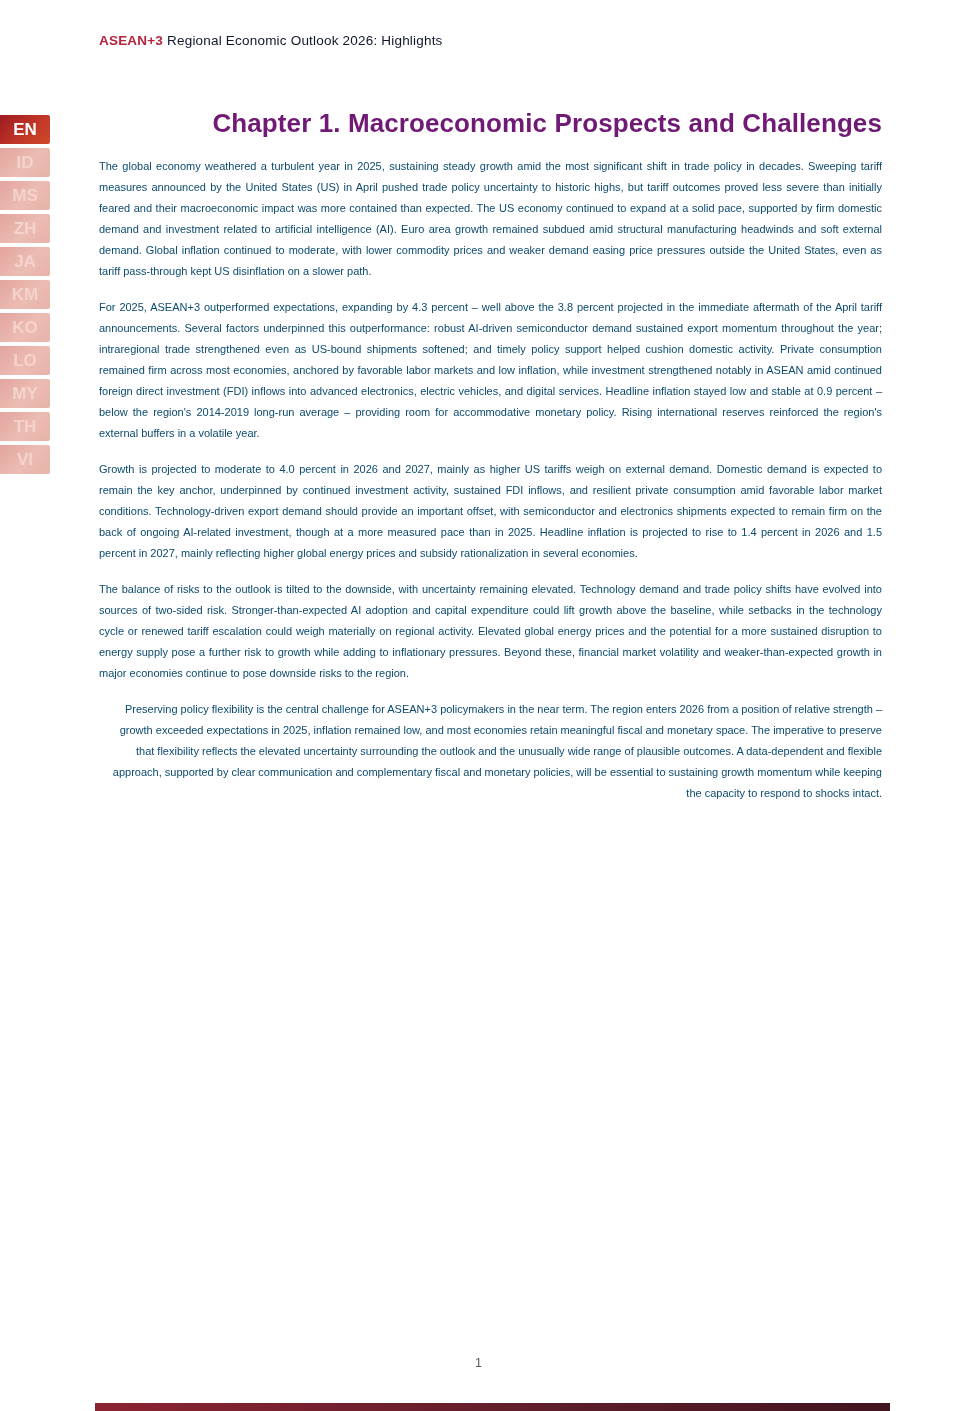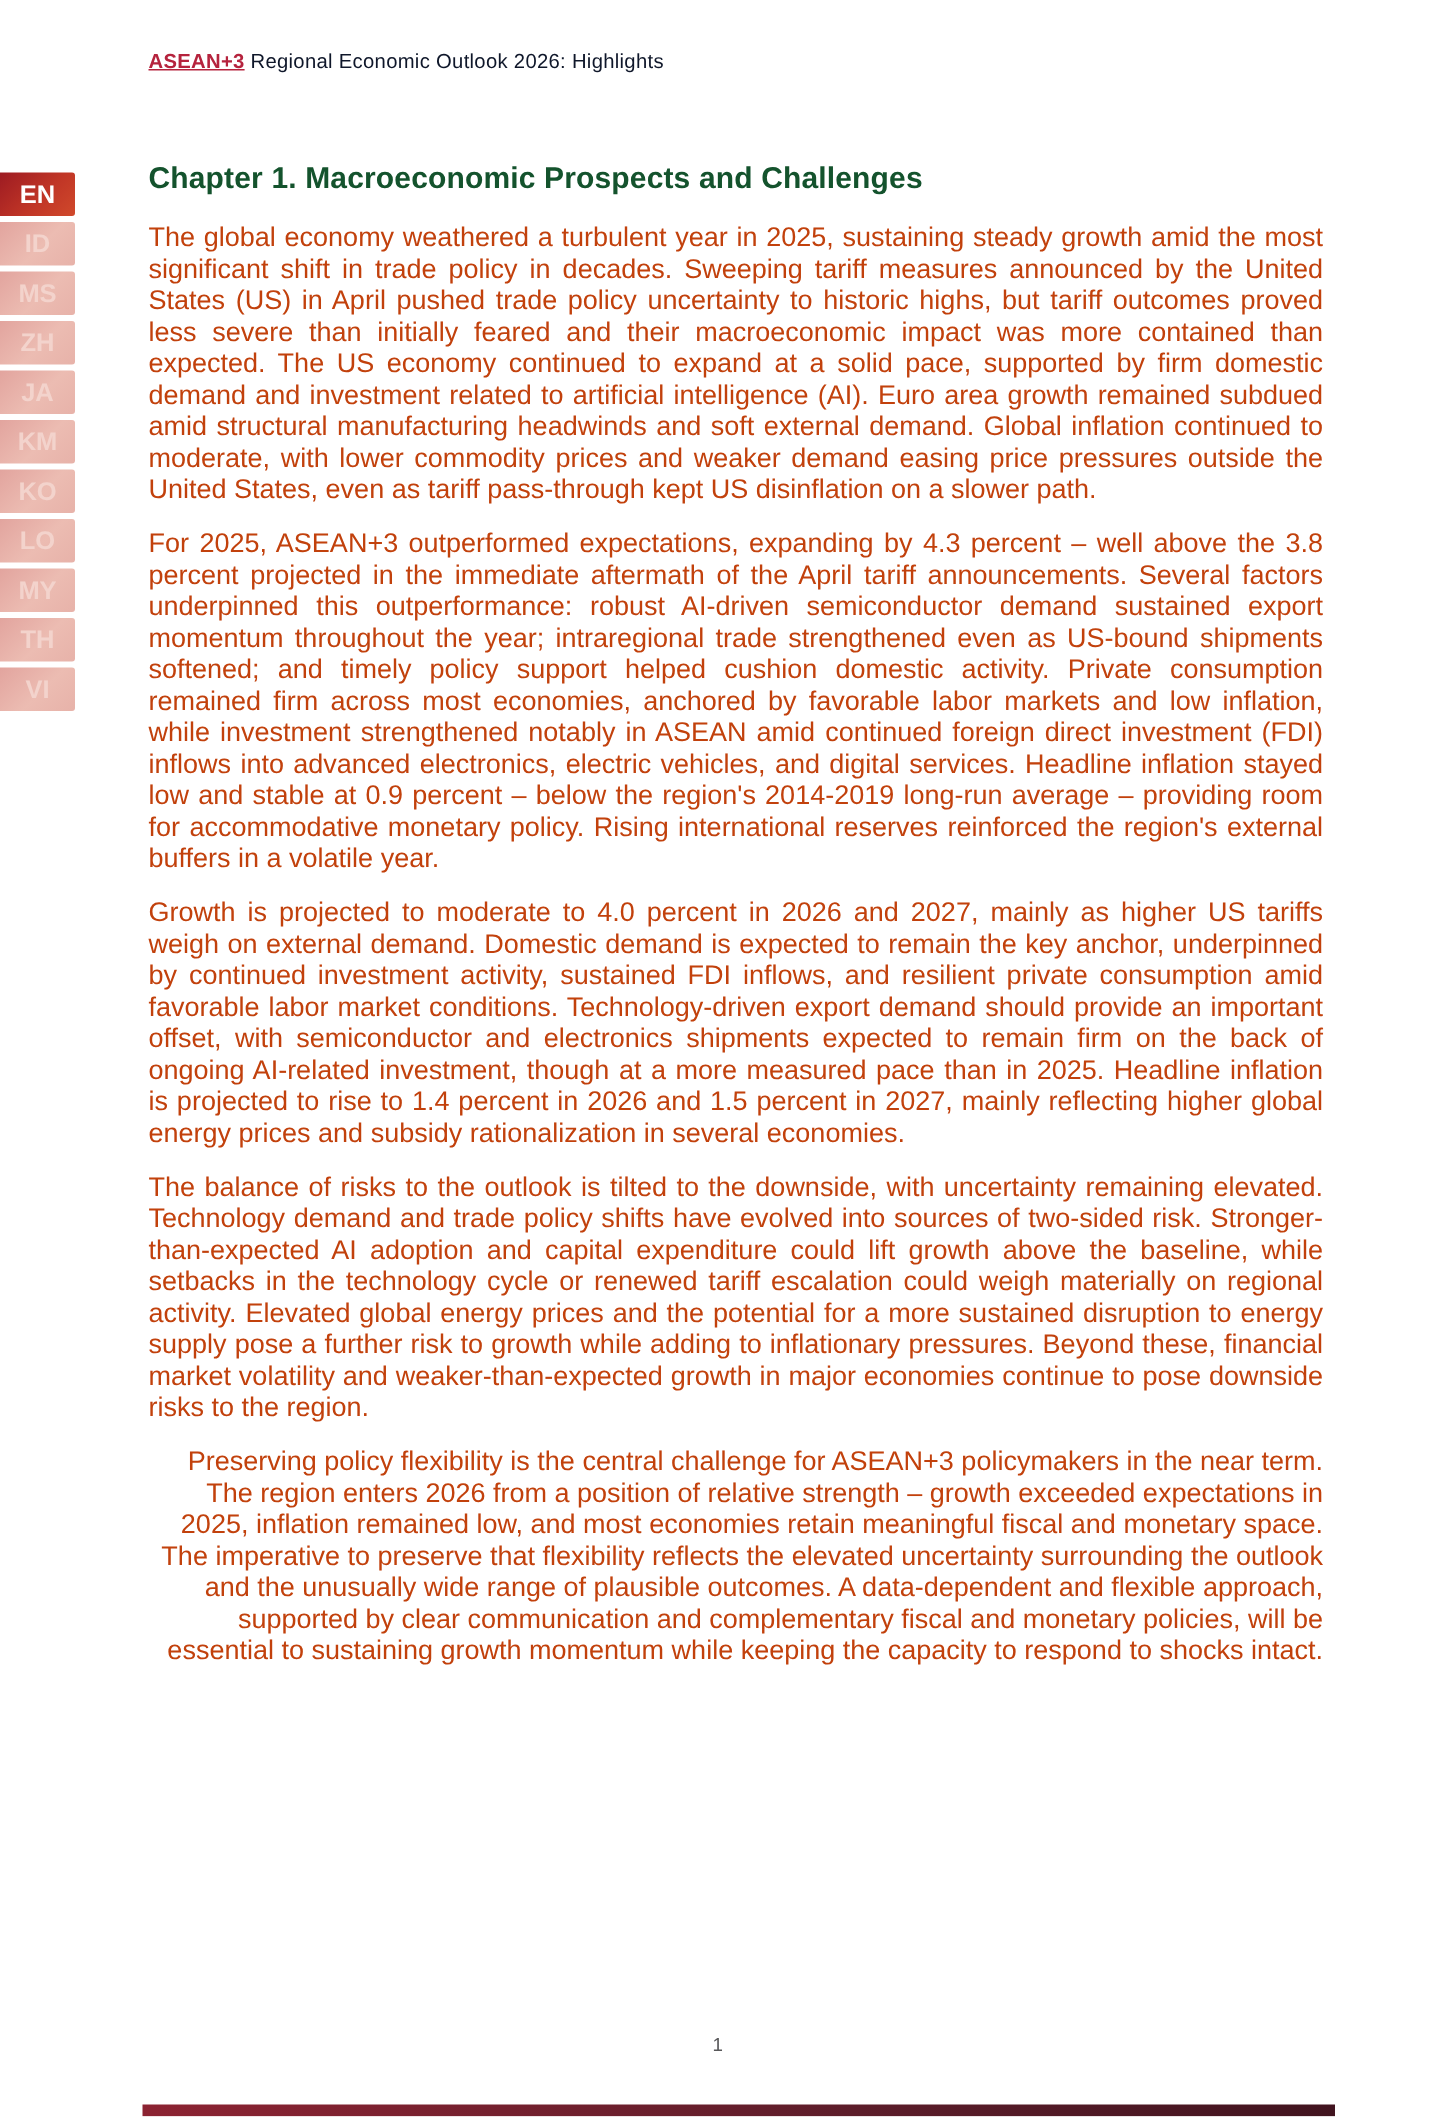--- a/index.html
+++ b/index.html
@@ -21,21 +21,20 @@
     position: absolute;
     left: 99px;
     top: 33px;
     font-size: 13.5px;
     letter-spacing: 0.2px;
     white-space: nowrap;
   }
   .report-header .brand {
     color: #b5233d;
     font-weight: bold;
-    text-decoration: underline;
   }
   .report-header .subtitle {
     color: #0f172a;
   }
 
   
   .lang-sidebar {
     position: absolute;
     left: 0;
     top: 115px;
@@ -67,30 +66,31 @@
 
   
   .content {
     position: absolute;
     left: 99px;
     top: 108px;
     width: 783px;
   }
   .chapter-title {
     margin: 0 0 17px 0;
-    font-size: 20px;
+    font-size: 26px;
     font-weight: bold;
-    color: #14532d;
+    color: #701a75;
     letter-spacing: 0.1px;
+    text-align: right;
   }
   .content p {
     margin: 0 0 15px 0;
-    font-size: 18px;
+    font-size: 11px;
     line-height: 21px;
-    color: #c2410c;
+    color: #0c4a6e;
     text-align: justify;
   }
   .content p.ragged {
     text-align: right;
   }
 
   
   .disclaimer {
     position: absolute;
     left: 99px;

